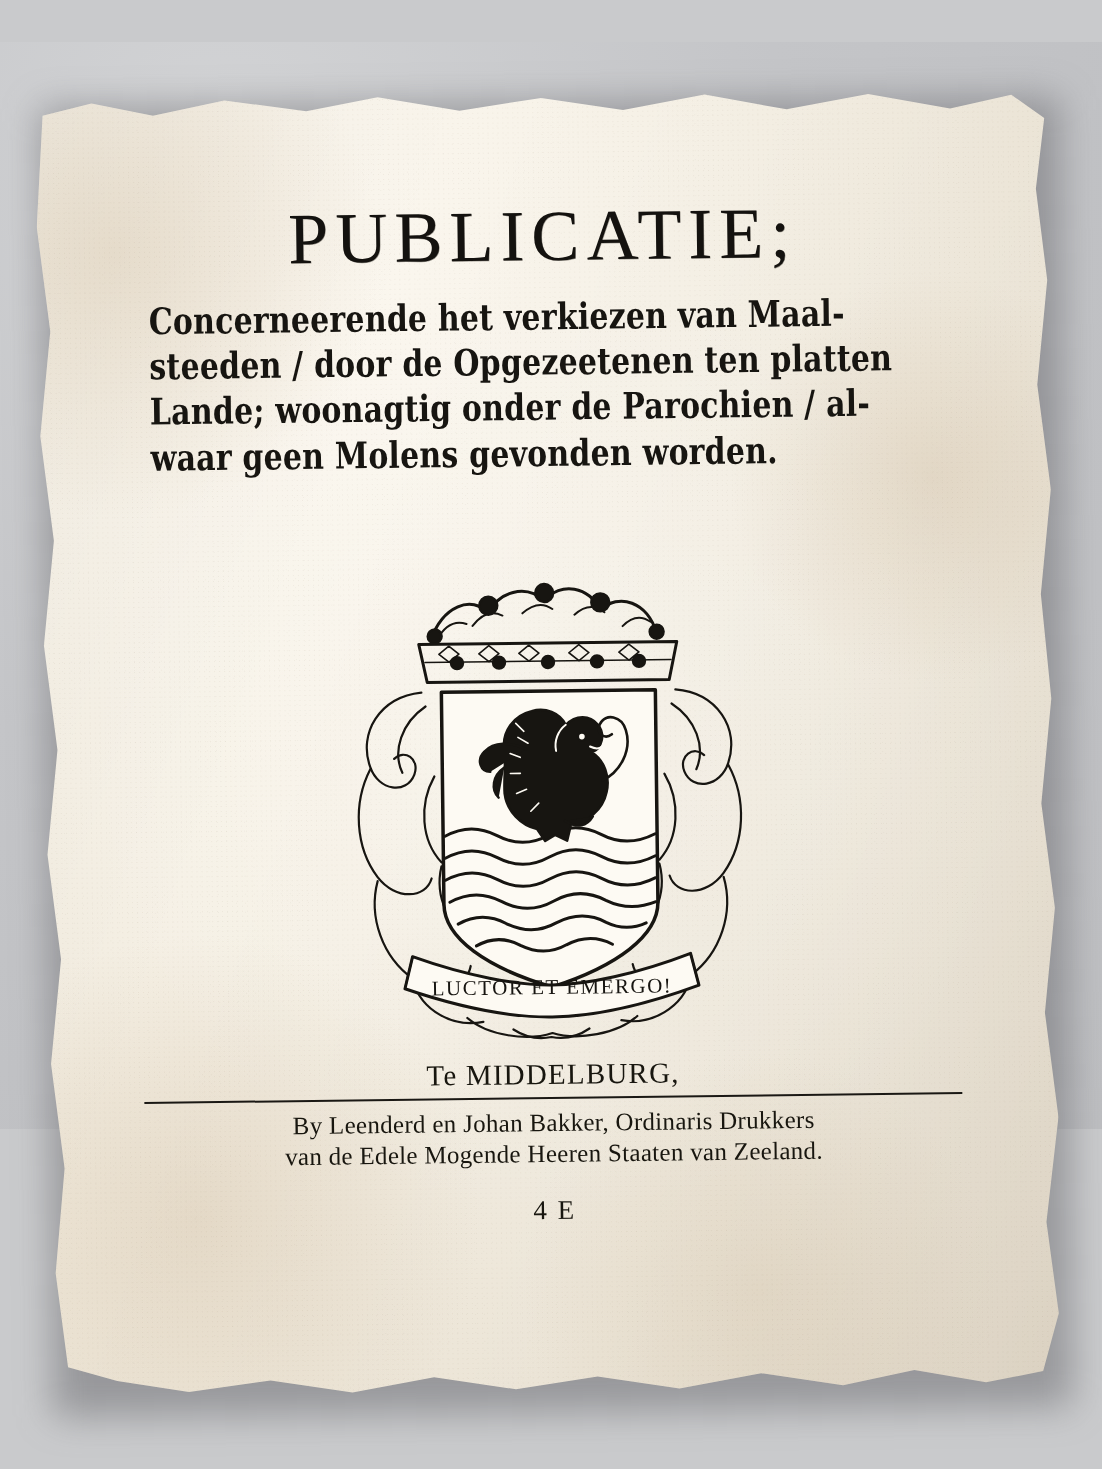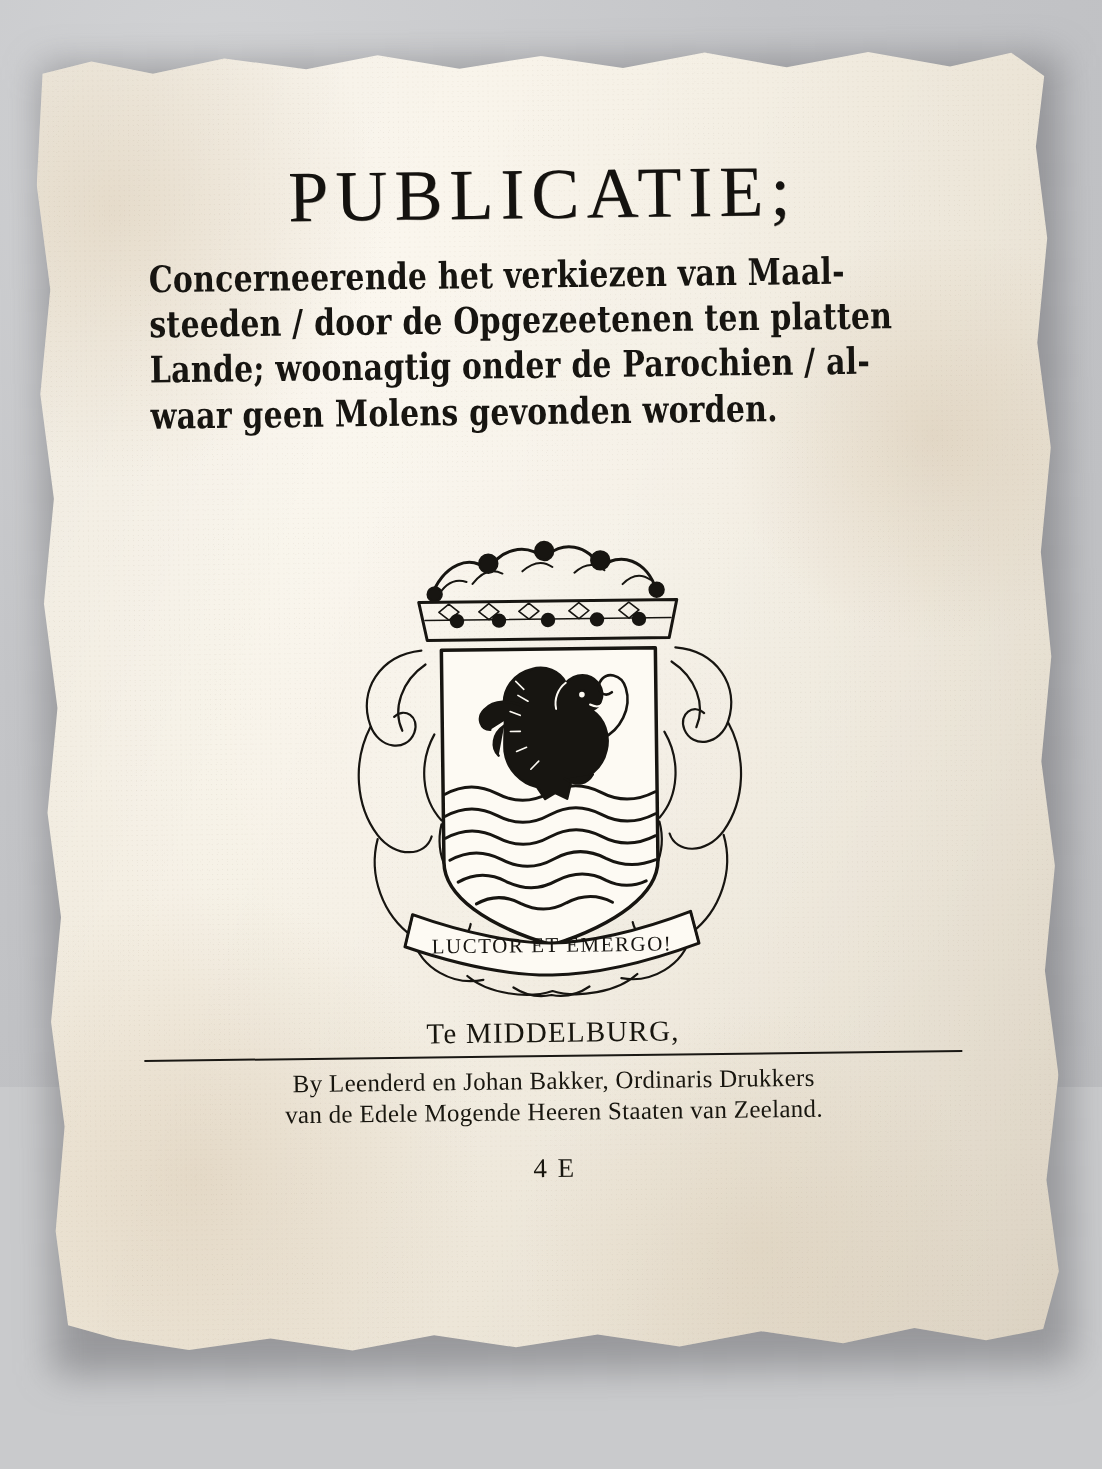--- a/index.html
+++ b/index.html
@@ -13,20 +13,21 @@
     overflow: hidden;
     font-family: "Liberation Serif", serif;
   }
 
   #scene {
     position: relative;
     width: 1102px;
     height: 1087px;
     background:
       radial-gradient(ellipse at 20% 10%, #d2d3d5 0%, #c4c5c8 45%, #bdbec1 100%);
+    margin-top: 42px;
   }
 
   
   .sheet-shadow {
     position: absolute;
     left: 46px;
     top: 60px;
     width: 1020px;
     height: 1310px;
     background: rgba(90,92,96,0.45);

